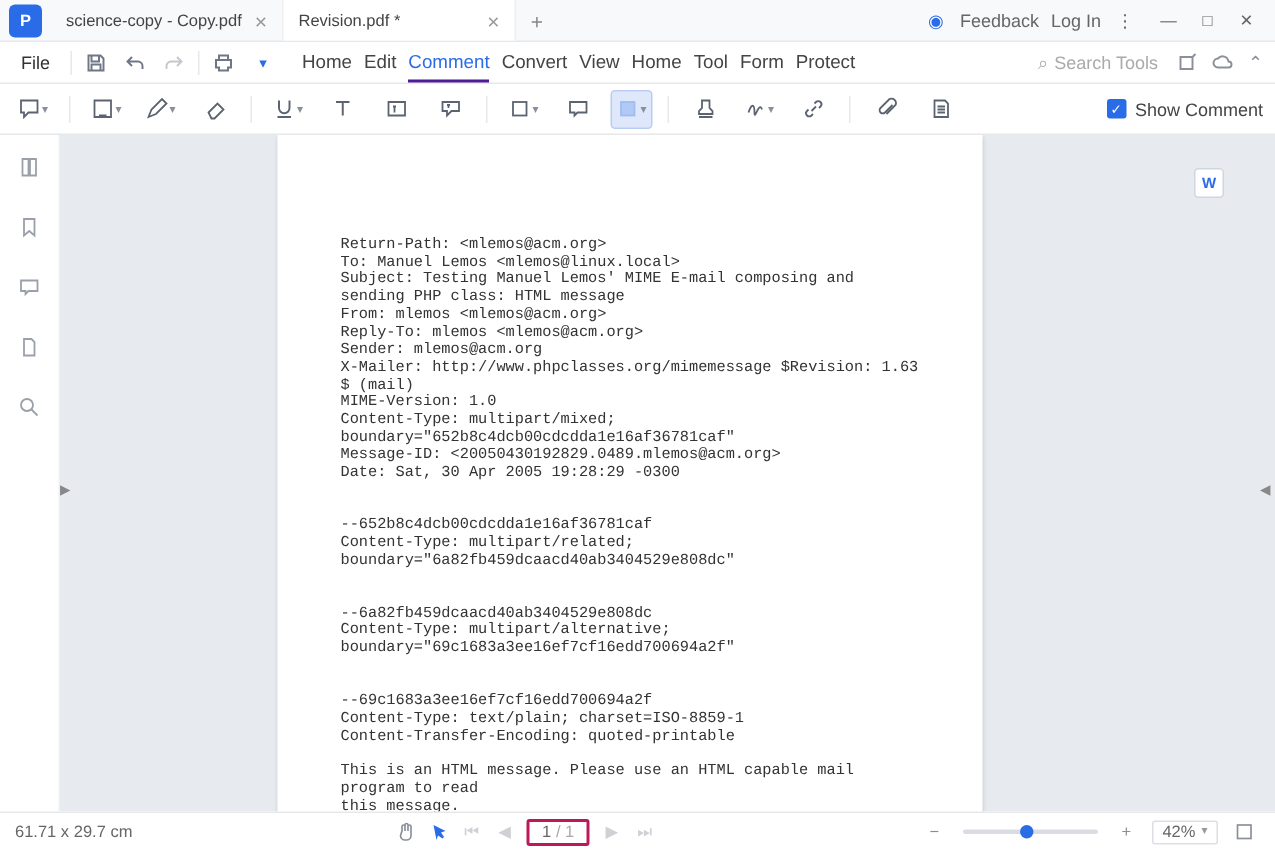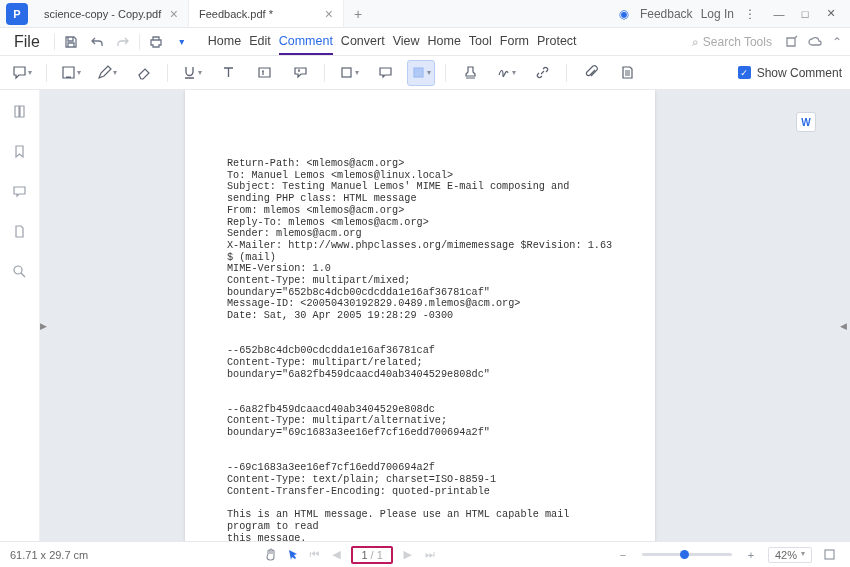--- a/index.html
+++ b/index.html
@@ -13,21 +13,21 @@
 .tab.active { background: #fff; }
 .newtab { width: 28px; display: flex; align-items: center; justify-content: center; color: #888; font-size: 14px; }
 .title-spacer { flex: 1; }
 .title-right { display: flex; align-items: center; gap: 8px; padding-right: 6px; color: #666; }
 .title-right .ico { width: 16px; display: inline-flex; justify-content: center; }
 .win-btns { display: flex; gap: 0; }
 .win-btns span { width: 26px; height: 20px; display: inline-flex; align-items: center; justify-content: center; color: #666; font-size: 11px; }
 
 
 .menubar { height: 28px; display: flex; align-items: center; border-bottom: 1px solid #e6e8ec; padding: 0 4px; gap: 2px; }
-.file-btn { padding: 4px 10px; font-size: 16px; color: #333; }
+.file-btn { padding: 4px 10px; font-size: 12px; color: #333; }
 .mb-ico { width: 24px; height: 24px; display: inline-flex; align-items: center; justify-content: center; color: #6e7687; }
 .mb-sep { width: 1px; height: 16px; background: #e6e8ec; margin: 0 2px; }
 .menu-tabs { display: flex; margin-left: 12px; gap: 8px; }
 .menu-tabs span { font-size: 12.5px; color: #444; padding: 5px 0; }
 .menu-tabs span.active { color: #2a6ce8; border-bottom: 2px solid #4c1d95; font-weight: 500; }
 .menu-spacer { flex: 1; }
 .search-tools { color: #aaa; font-size: 12px; display: flex; align-items: center; gap: 4px; margin-right: 10px; }
 .mr-icons { display: flex; gap: 10px; color: #8a8f99; margin-right: 4px; }
 
 
@@ -66,21 +66,21 @@
 
 <div class="titlebar">
   <div class="logo">
       <span>P</span>
     </div>
   <div class="tab">
     <span>science-copy - Copy.pdf</span>
     <span class="close">×</span>
   </div>
   <div class="tab active">
-    <span>Feedback.pdf *</span>
+    <span>Revision.pdf *</span>
     <span class="close">×</span>
   </div>
   <div class="newtab">+</div>
   <div class="title-spacer"></div>
   <div class="title-right">
     <span class="ico" style="color:#2a6ce8;">◉</span>
     <span>Feedback</span>
     <span>Log In</span>
     <span class="ico">⋮</span>
     <div class="win-btns">

